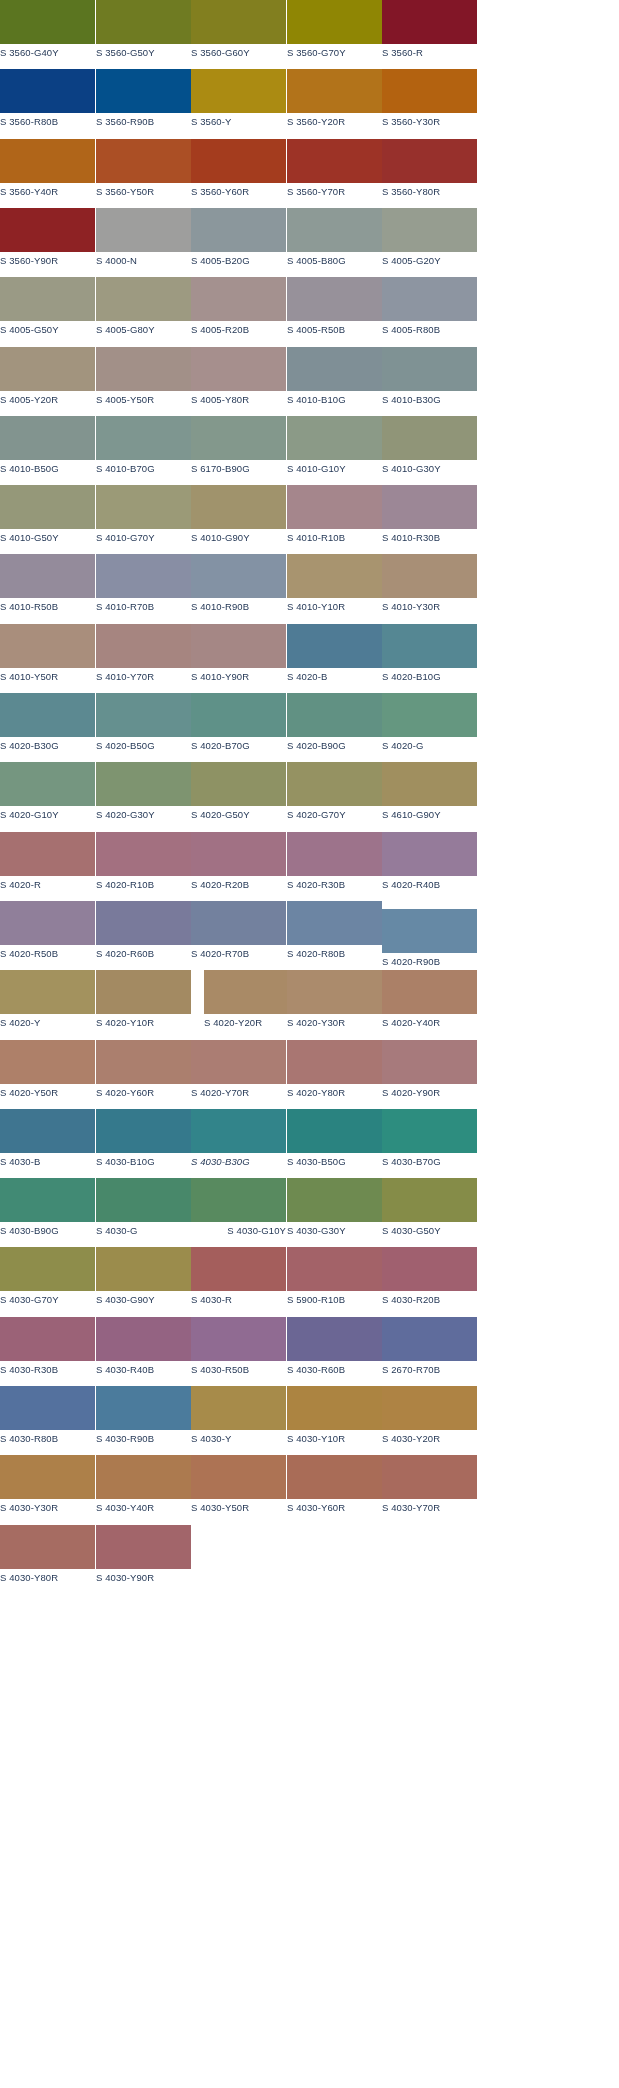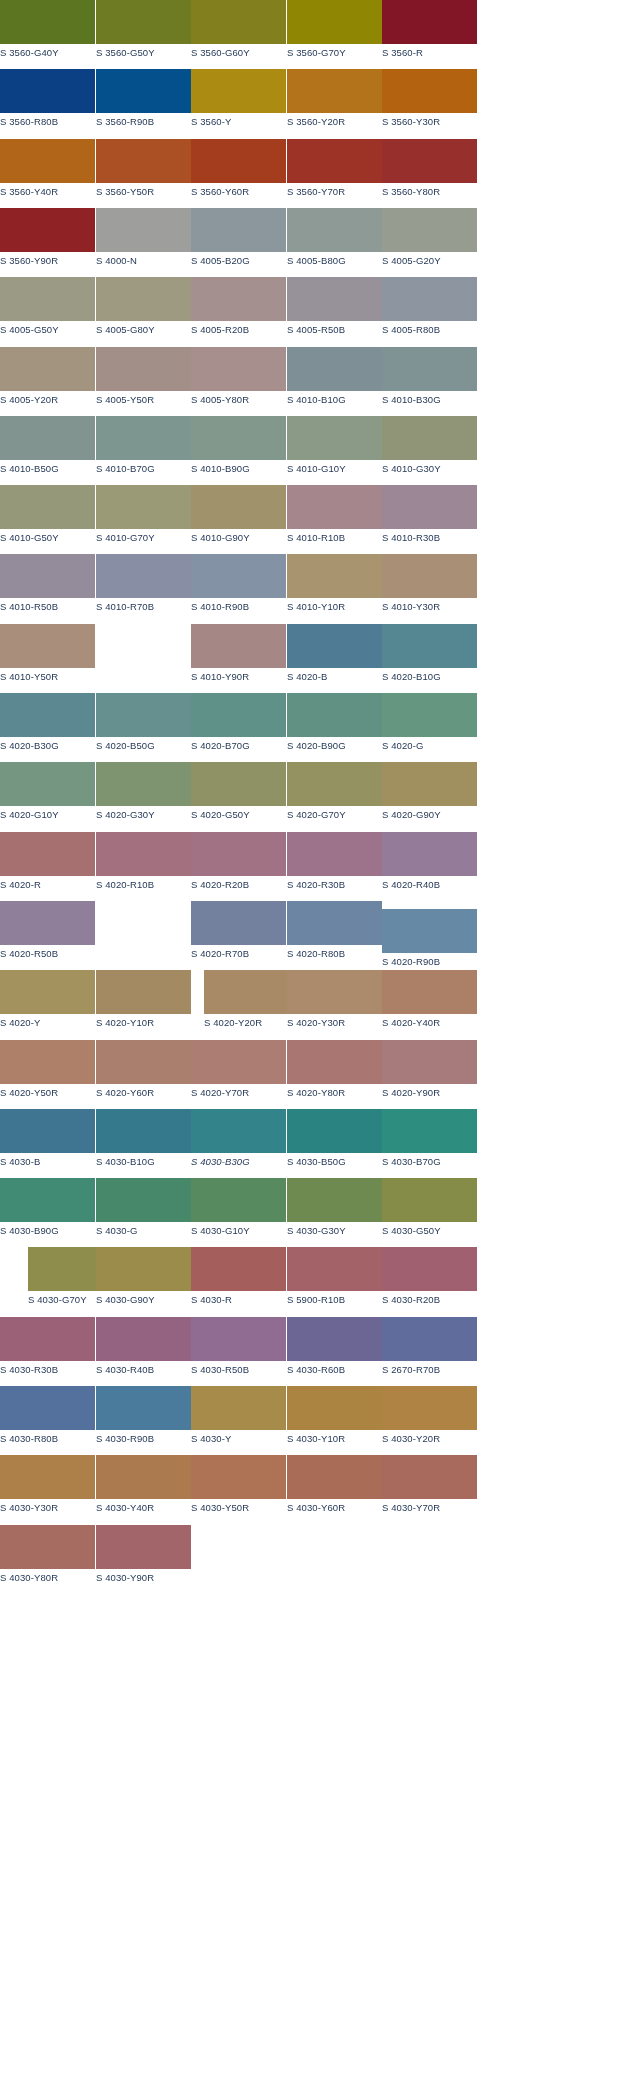--- a/index.html
+++ b/index.html
@@ -168,21 +168,21 @@
     <div class="swatch-cell" style="left: 0px; top: 416px;">
       <span class="swatch-chip" title="S 4010-B50G" style="background: rgb(130, 148, 143);"></span>
       <span class="swatch-label">S 4010-B50G</span>
     </div>
     <div class="swatch-cell" style="left: 96px; top: 416px;">
       <span class="swatch-chip" title="S 4010-B70G" style="background: rgb(126, 150, 144);"></span>
       <span class="swatch-label">S 4010-B70G</span>
     </div>
     <div class="swatch-cell" style="left: 191px; top: 416px;">
       <span class="swatch-chip" title="S 4010-B90G" style="background: rgb(131, 152, 140);"></span>
-      <span class="swatch-label">S 4010-B90G</span>
+      <span class="swatch-label">S 6170-B90G</span>
     </div>
     <div class="swatch-cell" style="left: 287px; top: 416px;">
       <span class="swatch-chip" title="S 4010-G10Y" style="background: rgb(139, 154, 135);"></span>
       <span class="swatch-label">S 4010-G10Y</span>
     </div>
     <div class="swatch-cell" style="left: 382px; top: 416px;">
       <span class="swatch-chip" title="S 4010-G30Y" style="background: rgb(144, 149, 120);"></span>
       <span class="swatch-label">S 4010-G30Y</span>
     </div>
     <div class="swatch-cell" style="left: 0px; top: 485px;">
@@ -222,20 +222,24 @@
       <span class="swatch-label">S 4010-Y10R</span>
     </div>
     <div class="swatch-cell" style="left: 382px; top: 554px;">
       <span class="swatch-chip" title="S 4010-Y30R" style="background: rgb(168, 143, 118);"></span>
       <span class="swatch-label">S 4010-Y30R</span>
     </div>
     <div class="swatch-cell" style="left: 0px; top: 624px;">
       <span class="swatch-chip" title="S 4010-Y50R" style="background: rgb(169, 142, 124);"></span>
       <span class="swatch-label">S 4010-Y50R</span>
     </div>
+    <div class="swatch-cell" style="left: 96px; top: 624px;">
+      <span class="swatch-chip" title="S 4010-Y70R" style="background: rgb(166, 133, 128);"></span>
+      <span class="swatch-label">S 4010-Y70R</span>
+    </div>
     <div class="swatch-cell" style="left: 191px; top: 624px;">
       <span class="swatch-chip" title="S 4010-Y90R" style="background: rgb(165, 135, 133);"></span>
       <span class="swatch-label">S 4010-Y90R</span>
     </div>
     <div class="swatch-cell" style="left: 287px; top: 624px;">
       <span class="swatch-chip" title="S 4020-B" style="background: rgb(79, 123, 149);"></span>
       <span class="swatch-label">S 4020-B</span>
     </div>
     <div class="swatch-cell" style="left: 382px; top: 624px;">
       <span class="swatch-chip" title="S 4020-B10G" style="background: rgb(85, 135, 147);"></span>
@@ -272,21 +276,21 @@
     <div class="swatch-cell" style="left: 191px; top: 762px;">
       <span class="swatch-chip" title="S 4020-G50Y" style="background: rgb(142, 146, 100);"></span>
       <span class="swatch-label">S 4020-G50Y</span>
     </div>
     <div class="swatch-cell" style="left: 287px; top: 762px;">
       <span class="swatch-chip" title="S 4020-G70Y" style="background: rgb(149, 146, 98);"></span>
       <span class="swatch-label">S 4020-G70Y</span>
     </div>
     <div class="swatch-cell" style="left: 382px; top: 762px;">
       <span class="swatch-chip" title="S 4020-G90Y" style="background: rgb(160, 143, 95);"></span>
-      <span class="swatch-label">S 4020-G90Y</span>
+      <span class="swatch-label">S 4610-G90Y</span>
     </div>
     <div class="swatch-cell" style="left: 0px; top: 832px;">
       <span class="swatch-chip" title="S 4020-R" style="background: rgb(166, 112, 112);"></span>
       <span class="swatch-label">S 4020-R</span>
     </div>
     <div class="swatch-cell" style="left: 96px; top: 832px;">
       <span class="swatch-chip" title="S 4020-R10B" style="background: rgb(163, 112, 128);"></span>
       <span class="swatch-label">S 4020-R10B</span>
     </div>
     <div class="swatch-cell" style="left: 191px; top: 832px;">
@@ -298,20 +302,24 @@
       <span class="swatch-label">S 4020-R30B</span>
     </div>
     <div class="swatch-cell" style="left: 382px; top: 832px;">
       <span class="swatch-chip" title="S 4020-R40B" style="background: rgb(149, 123, 154);"></span>
       <span class="swatch-label">S 4020-R40B</span>
     </div>
     <div class="swatch-cell" style="left: 0px; top: 901px;">
       <span class="swatch-chip" title="S 4020-R50B" style="background: rgb(144, 127, 154);"></span>
       <span class="swatch-label">S 4020-R50B</span>
     </div>
+    <div class="swatch-cell" style="left: 96px; top: 901px;">
+      <span class="swatch-chip" title="S 4020-R60B" style="background: rgb(121, 122, 155);"></span>
+      <span class="swatch-label">S 4020-R60B</span>
+    </div>
     <div class="swatch-cell" style="left: 191px; top: 901px;">
       <span class="swatch-chip" title="S 4020-R70B" style="background: rgb(115, 129, 158);"></span>
       <span class="swatch-label">S 4020-R70B</span>
     </div>
     <div class="swatch-cell" style="left: 287px; top: 901px;">
       <span class="swatch-chip" title="S 4020-R80B" style="background: rgb(108, 133, 163);"></span>
       <span class="swatch-label">S 4020-R80B</span>
     </div>
     <div class="swatch-cell" style="left: 382px; top: 901px; margin-top: 8px;">
       <span class="swatch-chip" title="S 4020-R90B" style="background: rgb(102, 137, 165);"></span>
@@ -378,33 +386,33 @@
       <span class="swatch-label">S 4030-B70G</span>
     </div>
     <div class="swatch-cell" style="left: 0px; top: 1178px;">
       <span class="swatch-chip" title="S 4030-B90G" style="background: rgb(65, 138, 116);"></span>
       <span class="swatch-label">S 4030-B90G</span>
     </div>
     <div class="swatch-cell" style="left: 96px; top: 1178px;">
       <span class="swatch-chip" title="S 4030-G" style="background: rgb(72, 136, 106);"></span>
       <span class="swatch-label">S 4030-G</span>
     </div>
-    <div class="swatch-cell" style="left: 191px; top: 1178px;">
+    <div class="swatch-cell" style="left: 191px; top: 1178px; text-align: right;">
       <span class="swatch-chip" title="S 4030-G10Y" style="background: rgb(88, 138, 95);"></span>
       <span class="swatch-label">S 4030-G10Y</span>
     </div>
     <div class="swatch-cell" style="left: 287px; top: 1178px;">
       <span class="swatch-chip" title="S 4030-G30Y" style="background: rgb(110, 138, 80);"></span>
       <span class="swatch-label">S 4030-G30Y</span>
     </div>
     <div class="swatch-cell" style="left: 382px; top: 1178px;">
       <span class="swatch-chip" title="S 4030-G50Y" style="background: rgb(133, 140, 72);"></span>
       <span class="swatch-label">S 4030-G50Y</span>
     </div>
-    <div class="swatch-cell" style="left: 0px; top: 1247px; padding-left: 28px;">
+    <div class="swatch-cell" style="left: 0px; top: 1247px;">
       <span class="swatch-chip" title="S 4030-G70Y" style="background: rgb(142, 141, 75);"></span>
       <span class="swatch-label">S 4030-G70Y</span>
     </div>
     <div class="swatch-cell" style="left: 96px; top: 1247px;">
       <span class="swatch-chip" title="S 4030-G90Y" style="background: rgb(155, 140, 76);"></span>
       <span class="swatch-label">S 4030-G90Y</span>
     </div>
     <div class="swatch-cell" style="left: 191px; top: 1247px;">
       <span class="swatch-chip" title="S 4030-R" style="background: rgb(164, 94, 92);"></span>
       <span class="swatch-label">S 4030-R</span>

